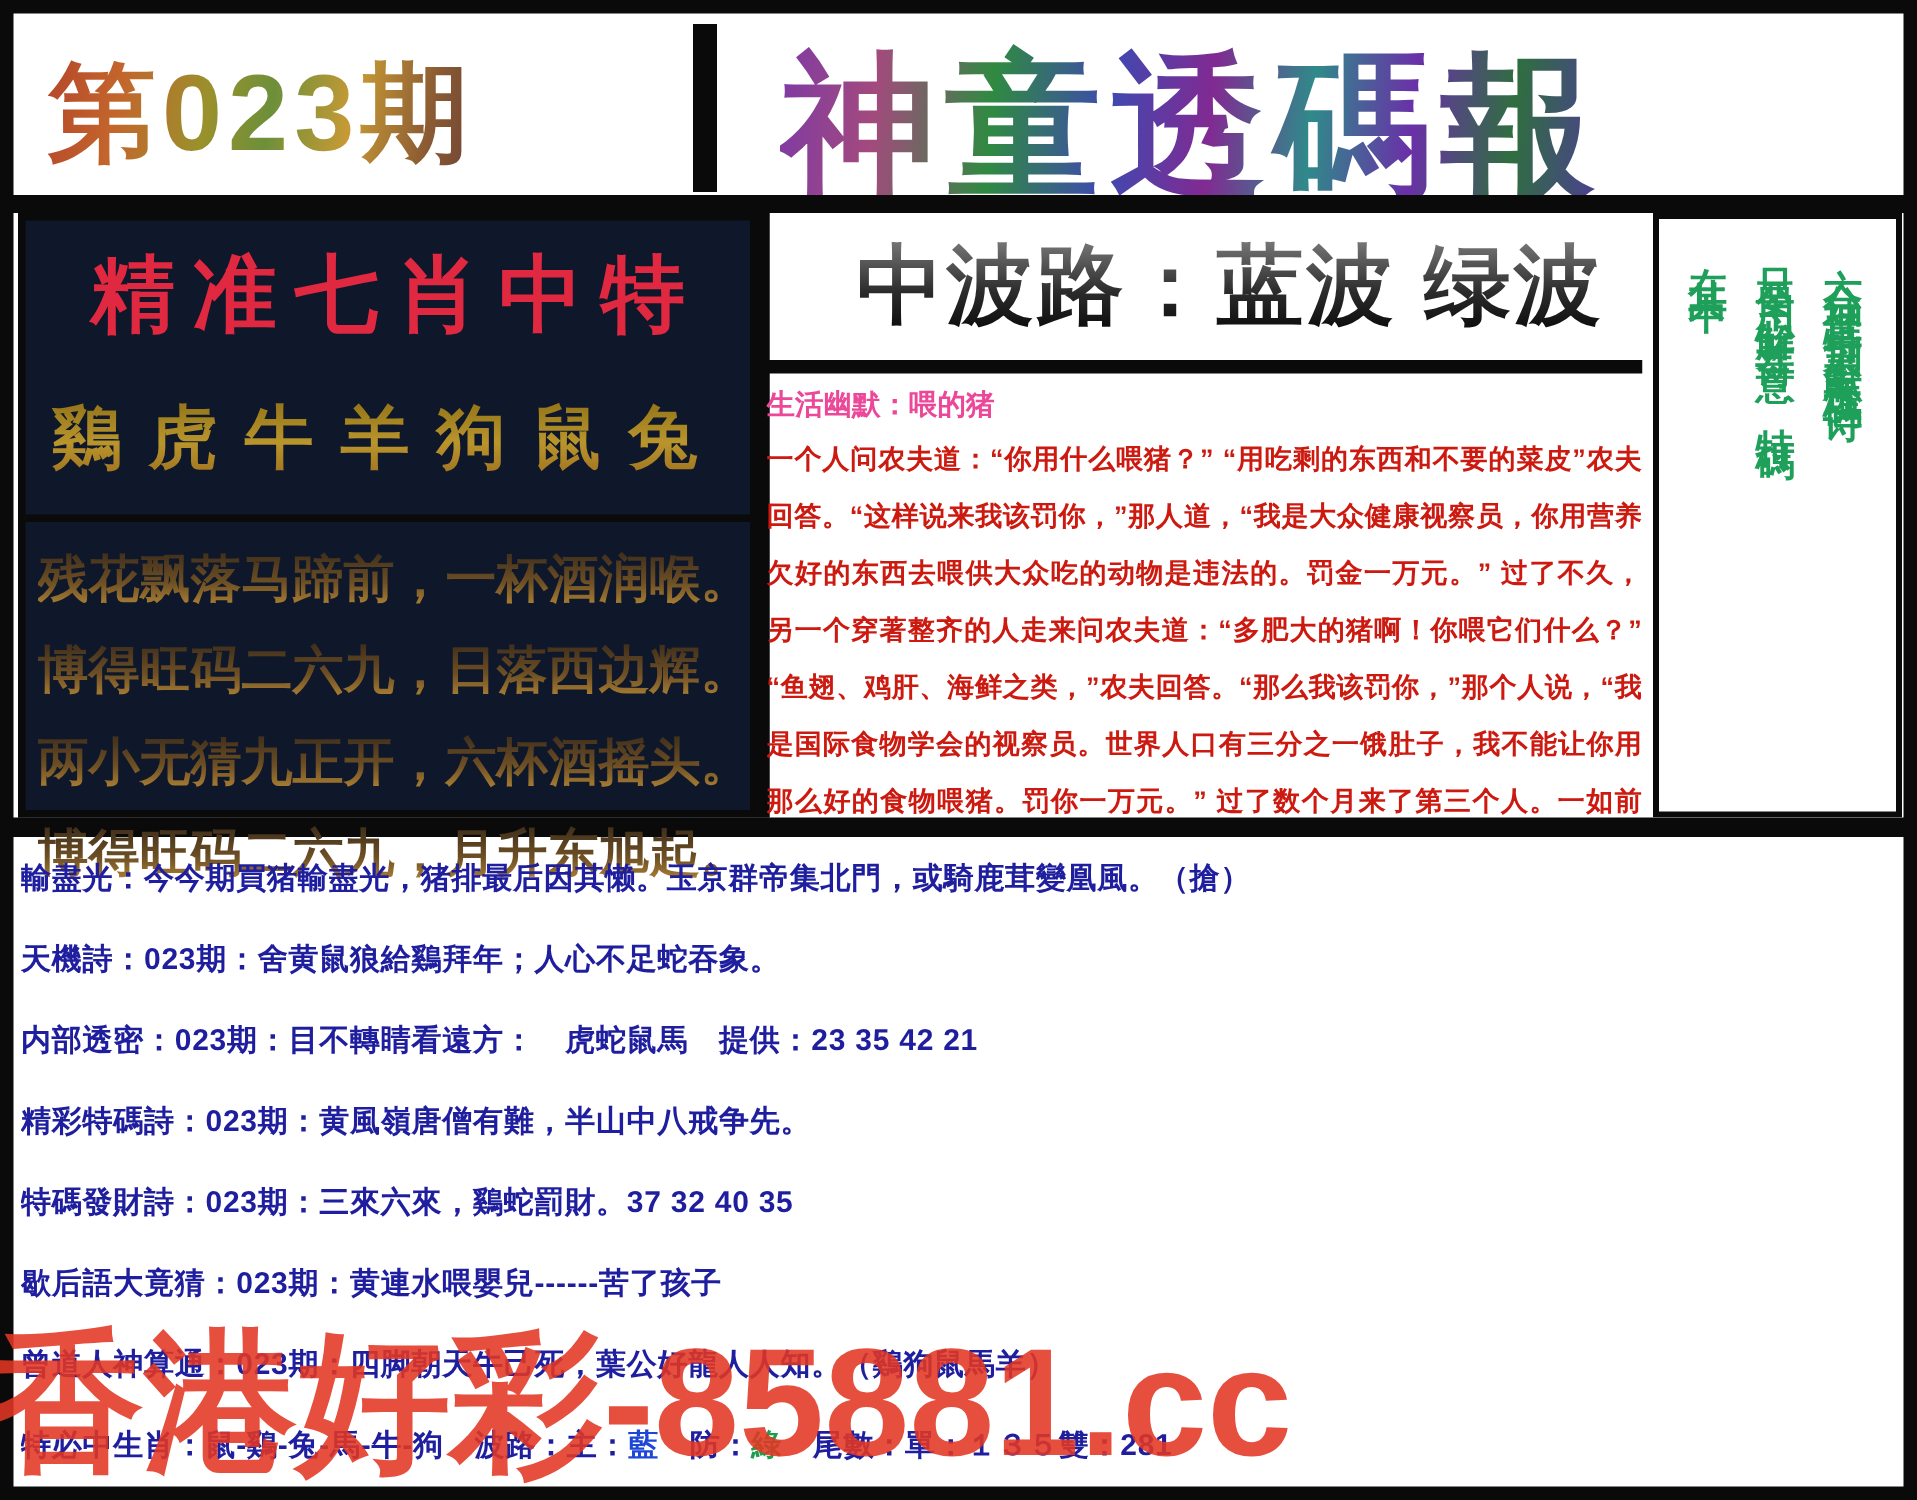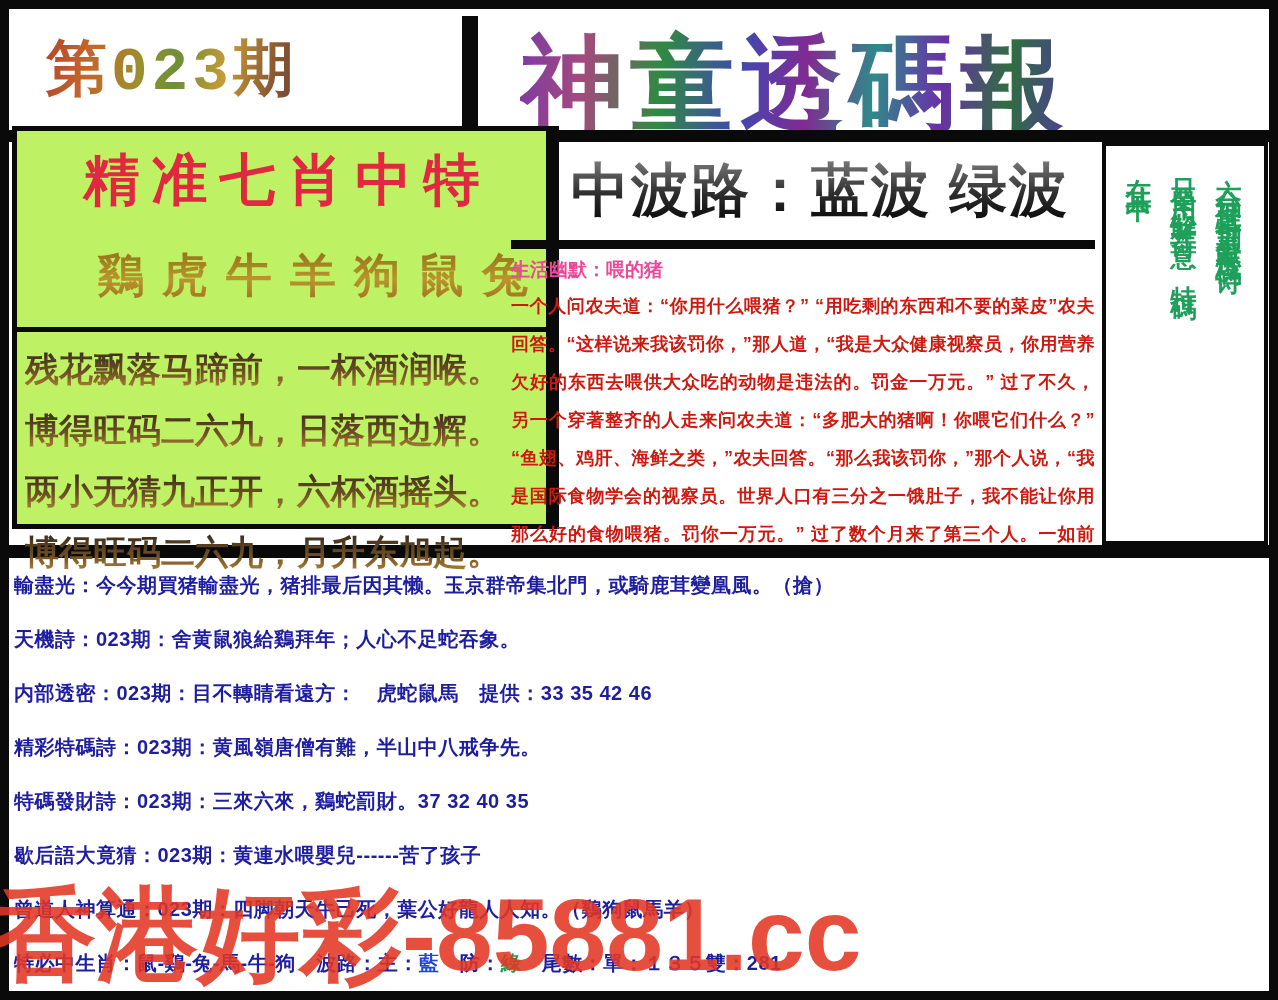--- a/index.html
+++ b/index.html
@@ -6,44 +6,44 @@
   body{
     width:1278px;height:1000px;position:relative;overflow:hidden;
     background:#ffffff;font-family:"Liberation Sans","DejaVu Sans",sans-serif;
   }
   .abs{position:absolute;}
   
   .frame{inset:0;border:9px solid #0a0a0a;background:#fff;}
   .bar{background:#0a0a0a;}
   
   .issue{
-    left:46px;top:28px;font-size:61px;font-weight:bold;letter-spacing:4px;
-    font-family:Liberation Mono, monospace;
+    left:32px;top:28px;font-size:72px;font-weight:bold;letter-spacing:4px;
+    font-family:Liberation Sans, sans-serif;
     background:linear-gradient(100deg,#b5452a 0%,#c3662c 18%,#99912c 38%,#6d8f3a 52%,#c79a35 70%,#8a5a33 88%,#6e4436 100%);
     -webkit-background-clip:text;background-clip:text;color:transparent;
     white-space:nowrap;
   }
   .hdr-divider{left:462px;top:16px;width:16px;height:112px;background:#0a0a0a;}
   .paper-title{
     left:520px;top:16px;font-size:104px;font-weight:900;letter-spacing:6px;
     background:linear-gradient(95deg,#7d3aa6 0%,#a34a7d 12%,#2f8a41 26%,#3f49b0 40%,#812a92 52%,#2f8a8a 64%,#6a30a8 76%,#2f6e3f 88%,#503a9a 100%);
     -webkit-background-clip:text;background-clip:text;color:transparent;
     white-space:nowrap;
   }
   
   .left-box{
-    left:12px;top:126px;width:547px;height:403px;box-sizing:border-box;
-    border:5px solid #0a0a0a;border-right-width:13px;background:#bef264;
+    left:12px;top:142px;width:501px;height:403px;box-sizing:border-box;
+    border:5px solid #0a0a0a;border-right-width:13px;background:#0f172a;
   }
   .headline-red{
     margin-top:12px;text-align:center;font-size:56px;font-weight:900;
     letter-spacing:12px;color:#e02840;white-space:nowrap;text-indent:12px;
   }
   .zodiac-row{
-    margin-top:26px;text-align:right;font-size:46px;font-weight:900;
+    margin-top:26px;text-align:left;font-size:46px;font-weight:900;
     letter-spacing:18px;text-indent:18px;white-space:nowrap;
     background:linear-gradient(180deg,#8a6c14 0%,#b9952c 55%,#9a6a1e 100%);
     -webkit-background-clip:text;background-clip:text;color:transparent;
   }
   .left-rule{height:5px;background:#0a0a0a;margin-top:20px;}
   .poem-line{
     margin:15px 4px 0 8px;font-size:34px;font-weight:900;white-space:nowrap;
     background:linear-gradient(180deg,#33261a 0%,#6d4f24 55%,#c1913a 100%);
     -webkit-background-clip:text;background-clip:text;color:transparent;
   }
@@ -122,21 +122,21 @@
   <div class="vert-wrap">
     <div>六合神童特別奉獻透碼诗</div>
     <div>只要用心解开诗意，特碼</div>
     <div>在其中</div>
   </div>
 </div>
 
 <div class="abs bottom-band">
   <div class="b-line">輸盡光：今今期買猪輸盡光，猪排最后因其懒。玉京群帝集北門，或騎鹿茸變凰風。（搶）</div>
   <div class="b-line">天機詩：023期：舍黄鼠狼給鷄拜年；人心不足蛇吞象。</div>
-  <div class="b-line">内部透密：023期：目不轉睛看遠方：　虎蛇鼠馬　提供：33 35 42 46</div>
+  <div class="b-line">内部透密：023期：目不轉睛看遠方：　虎蛇鼠馬　提供：23 35 42 21</div>
   <div class="b-line">精彩特碼詩：023期：黄風嶺唐僧有難，半山中八戒争先。</div>
   <div class="b-line">特碼發財詩：023期：三來六來，鷄蛇罰財。37 32 40 35</div>
   <div class="b-line">歇后語大竟猜：023期：黄連水喂嬰兒------苦了孩子</div>
   <div class="b-line">曾道人神算通：023期：四脚朝天牛己死，葉公好龍人人知。（鷄狗鼠馬羊）</div>
   <div class="b-line">
     <span>特必中生肖：鼠-鷄-兔-馬-牛-狗　波路：主：</span>
       <span class="c-blue">藍</span>
       <span>　防：</span>
       <span class="c-green">綠</span>
       <span>　尾數：單：１３５雙：281</span>

